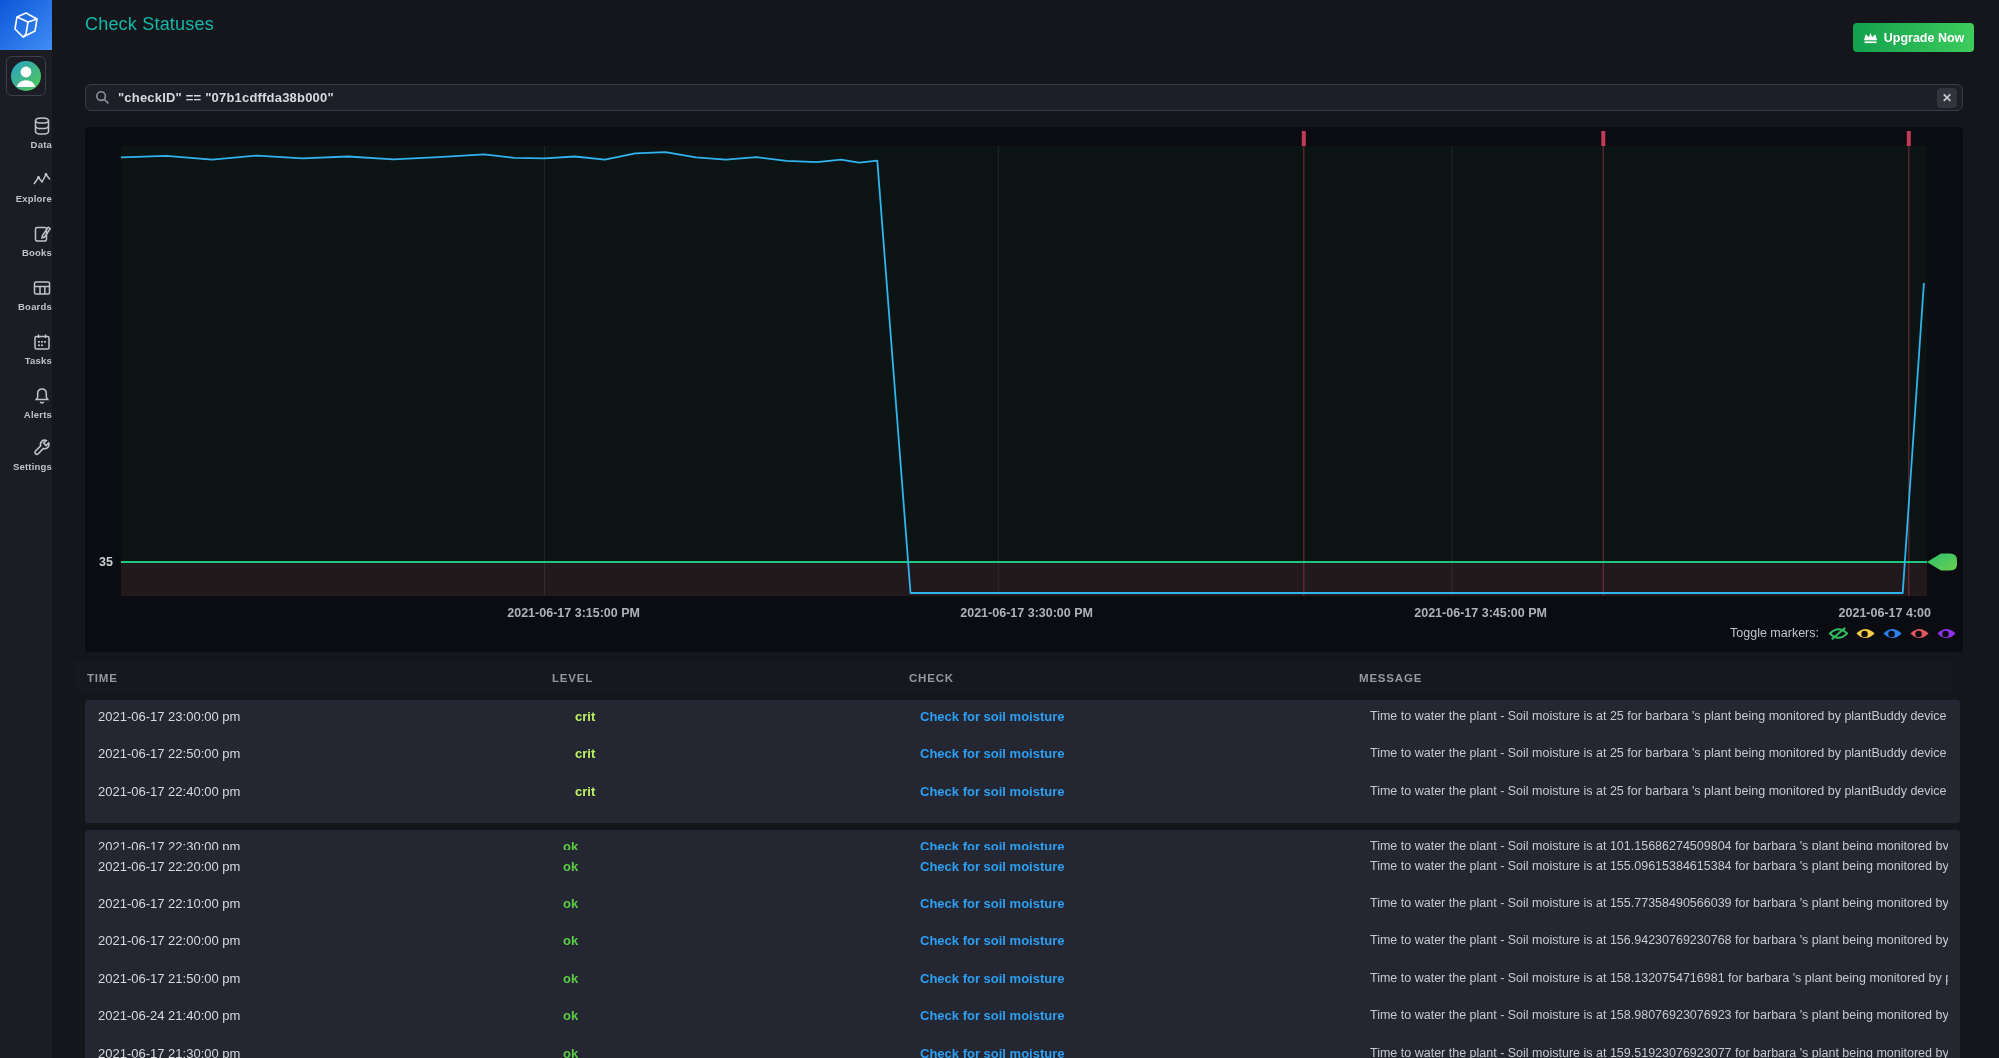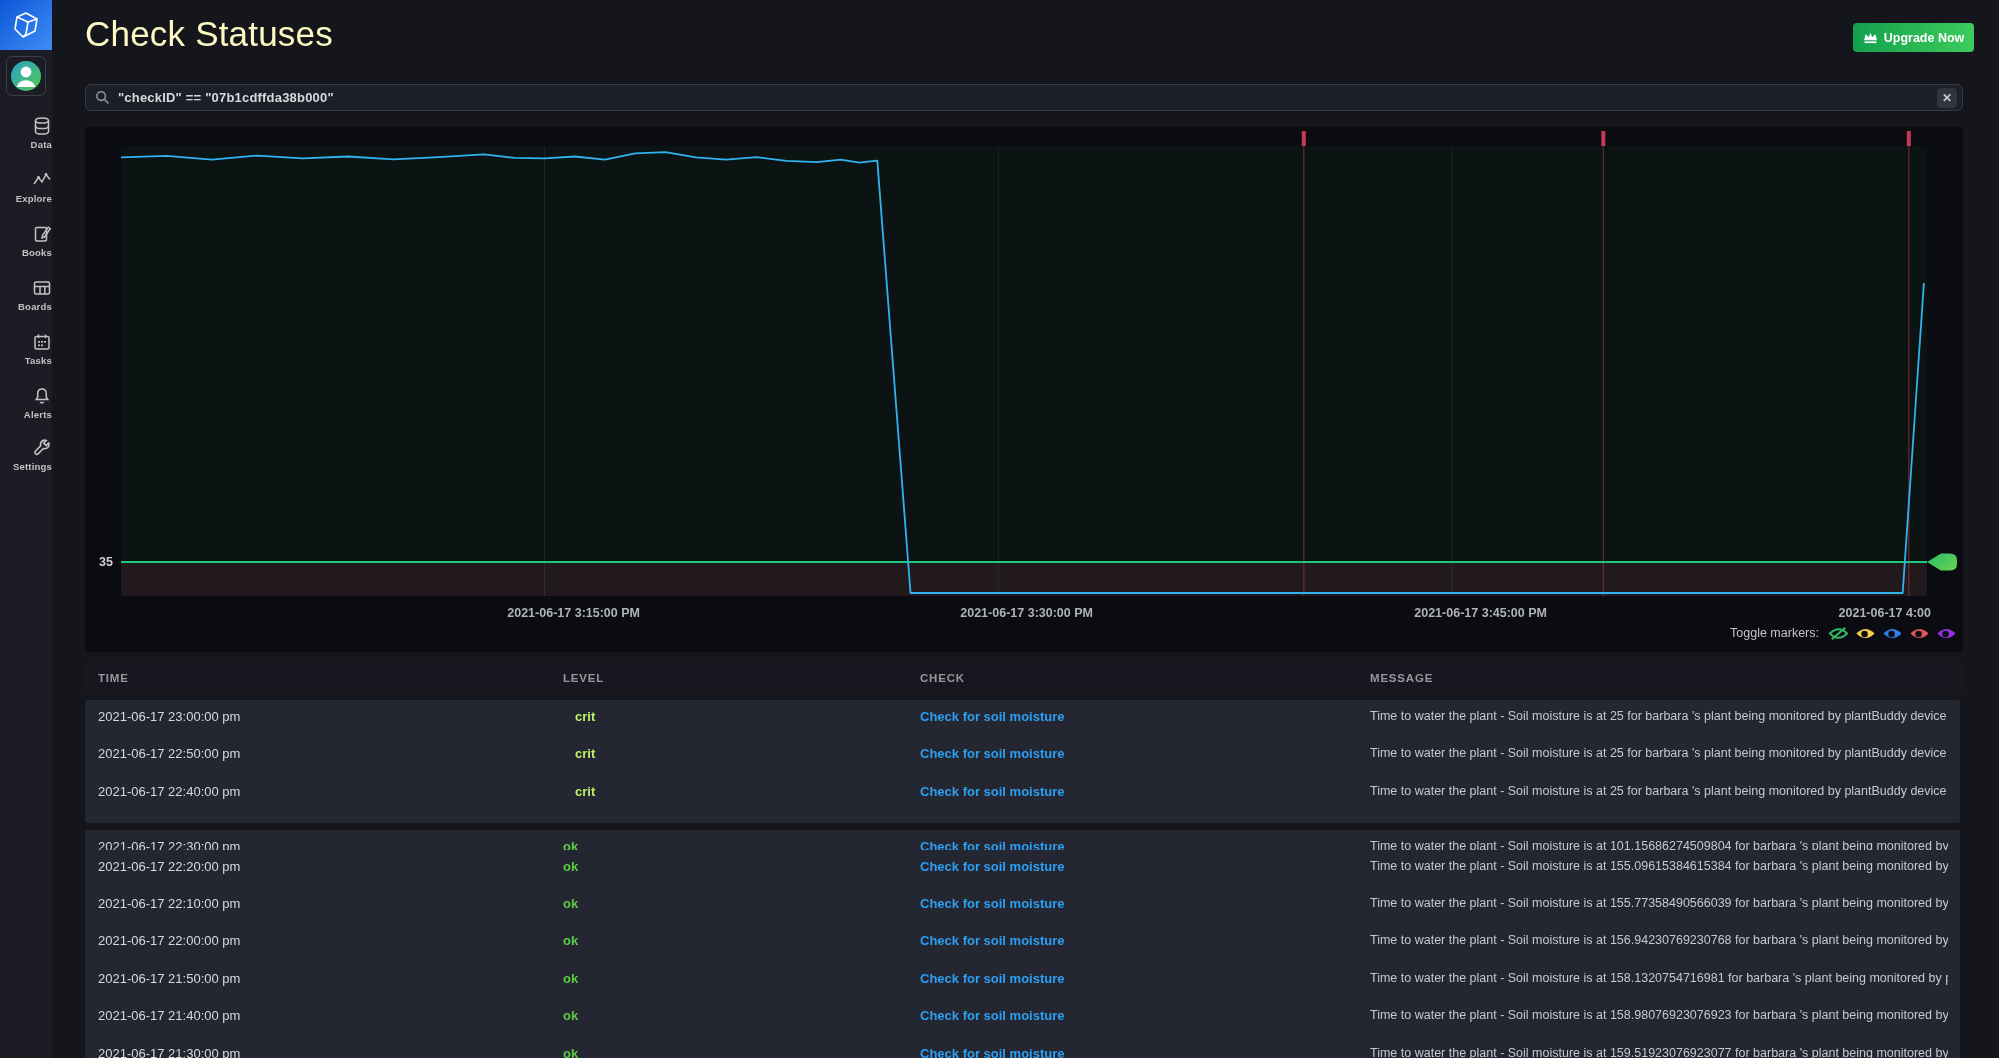--- a/index.html
+++ b/index.html
@@ -13,22 +13,22 @@
     background:linear-gradient(135deg,#0c57d8 0%,#3f8df5 100%);
     display:flex; align-items:center; justify-content:center; cursor:pointer; }
   .avatar-btn { position:absolute; left:6px; top:56px; width:40px; height:40px;
     border:1px solid #3c3f4c; border-radius:6px; display:flex; align-items:center; justify-content:center; cursor:pointer; }
   .nav-item { position:absolute; left:0; width:52px; height:46px; display:flex;
     flex-direction:column; align-items:flex-end; cursor:pointer; color:#c2c3c9; }
   .nav-item svg { display:block; }
   .nav-label { font-size:9.5px; font-weight:700; margin-top:3px; color:#c2c3c9; letter-spacing:.2px; }
 
   
-  .page-title { position:absolute; left:85px; top:14px; font-size:35px; font-weight:500;
-    color:#fef9c3; letter-spacing:.2px; }
+  .page-title { position:absolute; left:85px; top:14px; font-size:18px; font-weight:500;
+    color:#14b8a6; letter-spacing:.2px; }
   .upgrade-btn { position:absolute; left:1853px; top:23px; width:121px; height:29px;
     border:none; border-radius:4px; background:linear-gradient(90deg,#13a04e,#3dcc5c);
     color:#fff; font-weight:700; font-size:12.5px; font-family:"Liberation Sans",sans-serif;
     display:flex; align-items:center; justify-content:center; gap:6px; cursor:pointer; }
 
   
   .search-bar { position:absolute; left:85px; top:84px; width:1878px; height:27px;
     background:#1d1f28; border:1px solid #383a44; border-radius:6px;
     display:flex; align-items:center; padding:0 5px 0 9px; }
   .search-input { flex:1; background:transparent; border:none; outline:none;
@@ -47,21 +47,21 @@
   .x-tick { position:absolute; top:479px; width:190px; text-align:right;
     font-size:12.5px; font-weight:700; color:#b0b2ba; }
   .x-tick.t0 { left:365px; } .x-tick.t1 { left:818px; } .x-tick.t2 { left:1272px; }
   .x-tick.t3 { left:1656px; width:190px; text-align:right; overflow:hidden; white-space:nowrap; }
   .toggle-row { position:absolute; top:497px; left:1560px; width:312px; height:18px;
     display:flex; align-items:center; justify-content:flex-end; gap:6px; }
   .toggle-label { font-size:12.5px; color:#c3c4c9; margin-right:3px; }
   .eye { display:block; cursor:pointer; }
 
   
-  .thead { position:absolute; left:85px; top:660px; width:1878px; height:34px; background:#17181f; }
+  .thead { position:absolute; left:74px; top:660px; width:1878px; height:34px; background:#17181f; }
   .th { position:absolute; top:12px; font-size:11.5px; font-weight:700; color:#97989f; letter-spacing:.8px; }
   .th.c0 { left:13px; } .th.c1 { left:478px; } .th.c2 { left:835px; } .th.c3 { left:1285px; }
   .trow { position:absolute; left:85px; width:1875px; height:48px; background:#242731;
     border-radius:3px; }
   .cell { position:absolute; top:9px; font-size:13px; white-space:nowrap; }
   .cell.time  { left:13px;  color:#d8d9dd; }
   .cell.level { left:478px; font-weight:700; }
   .cell.level.crit { color:#bef264;margin-left:12px; } .cell.level.ok { color:#5ccb44; }
   .cell.check { left:835px; color:#2d9ff3; font-weight:700; cursor:pointer; }
   .cell.msg   { left:1285px; color:#c7c8cd; font-size:12.5px; max-width:578px;
@@ -283,21 +283,21 @@
         <span class="cell check">Check for soil moisture</span>
         <span class="cell msg">Time to water the plant - Soil moisture is at 156.94230769230768 for barbara 's plant being monitored by pl…</span>
       </div>
       <div class="trow" style="top: 961.8px;">
         <span class="cell time">2021-06-17 21:50:00 pm</span>
         <span class="cell level ok">ok</span>
         <span class="cell check">Check for soil moisture</span>
         <span class="cell msg">Time to water the plant - Soil moisture is at 158.1320754716981 for barbara 's plant being monitored by pla…</span>
       </div>
       <div class="trow" style="top: 999.2px;">
-        <span class="cell time">2021-06-17 21:40:00 pm</span>
+        <span class="cell time">2021-06-24 21:40:00 pm</span>
         <span class="cell level ok">ok</span>
         <span class="cell check">Check for soil moisture</span>
         <span class="cell msg">Time to water the plant - Soil moisture is at 158.98076923076923 for barbara 's plant being monitored by p…</span>
       </div>
       <div class="trow" style="top: 1036.6px;">
         <span class="cell time">2021-06-17 21:30:00 pm</span>
         <span class="cell level ok">ok</span>
         <span class="cell check">Check for soil moisture</span>
         <span class="cell msg">Time to water the plant - Soil moisture is at 159.51923076923077 for barbara 's plant being monitored by pl…</span>
       </div>

